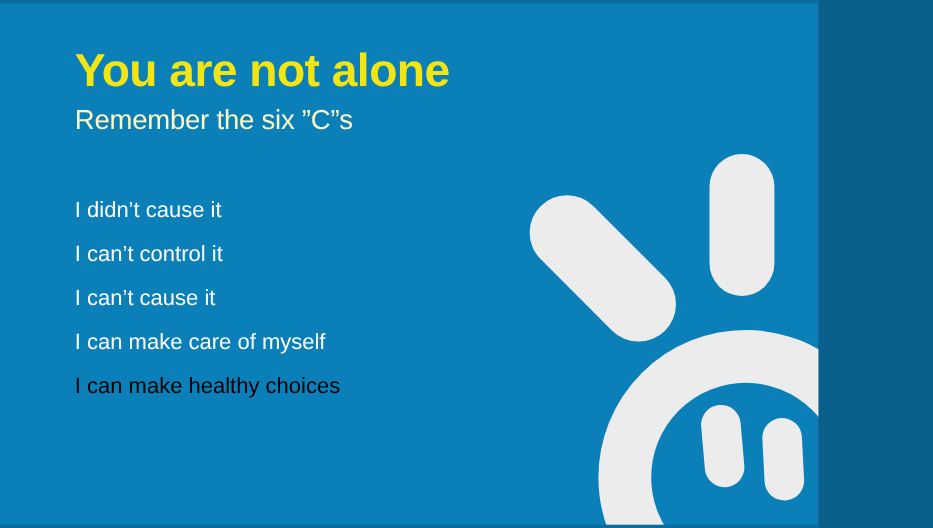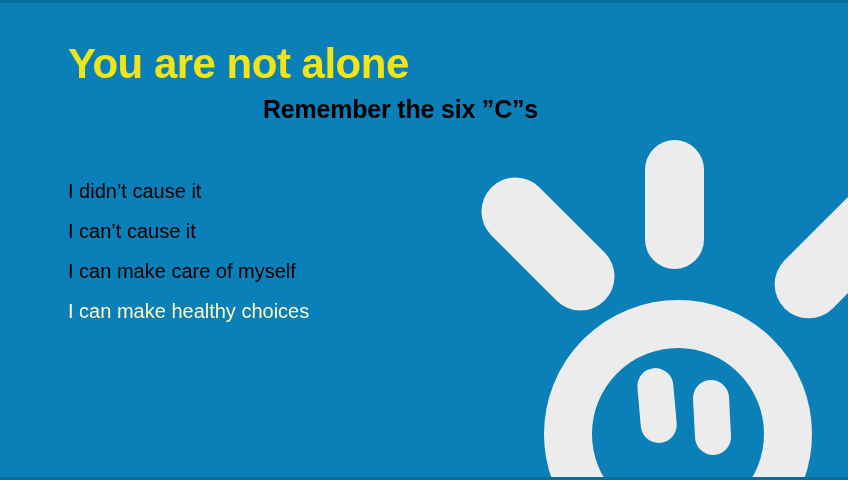--- a/index.html
+++ b/index.html
@@ -6,21 +6,21 @@
   * { margin:0; padding:0; box-sizing:border-box; }
 
   html, body {
     width:848px; height:480px;
     overflow:hidden;
     background:#0a5f8a;
   }
 
   .slide {
     position:relative;
-    width:848px; height:480px;
+    width:744px; height:480px;
     background:#0b7fb8;
     font-family:"Liberation Sans", sans-serif;
     overflow:hidden;
   }
 
   
   .edge-top, .edge-bottom {
     position:absolute; left:0; width:848px; height:3px;
     background:#0a6d9e; z-index:5;
   }
@@ -40,42 +40,41 @@
     font-weight:bold;
     color:#f2e515;
     letter-spacing:-0.5px;
     line-height:1.05;
     white-space:nowrap;
   }
 
   .subtitle {
     margin-top:10px;
     font-size:25px;
-    font-weight:bold;
-    color:#000000;
+    font-weight:normal;
+    color:#fef9c3;
     letter-spacing:-0.2px;
     line-height:1.1;
     white-space:nowrap;
-    text-align:right;
   }
 
   .c-list {
     margin-top:47px;
     list-style:none;
   }
 
   .c-list li {
     font-size:20px;
     font-weight:normal;
-    color:#000000;
+    color:#ffffff;
     line-height:40px;
     white-space:nowrap;
   }
 
-  .c-list li.highlight { color:#fef9c3; }
+  .c-list li.highlight { color:#000000; }
 
   
   .hand {
     position:absolute;
     left:0; top:0;
     width:848px; height:480px;
     z-index:1;
   }
 </style>
 </head>
@@ -112,20 +111,21 @@
   </svg>
 
   <div class="text-block">
 
     <h1 class="title">You are not alone</h1>
 
     <h2 class="subtitle">Remember the six ”C”s</h2>
 
     <ul class="c-list">
       <li>I didn’t cause it</li>
+      <li>I can’t control it</li>
       <li>I can’t cause it</li>
       <li>I can make care of myself</li>
       <li class="highlight">I can make healthy choices</li>
     </ul>
 
   </div>
 
   <div class="edge-bottom"></div>
 
 </div>

